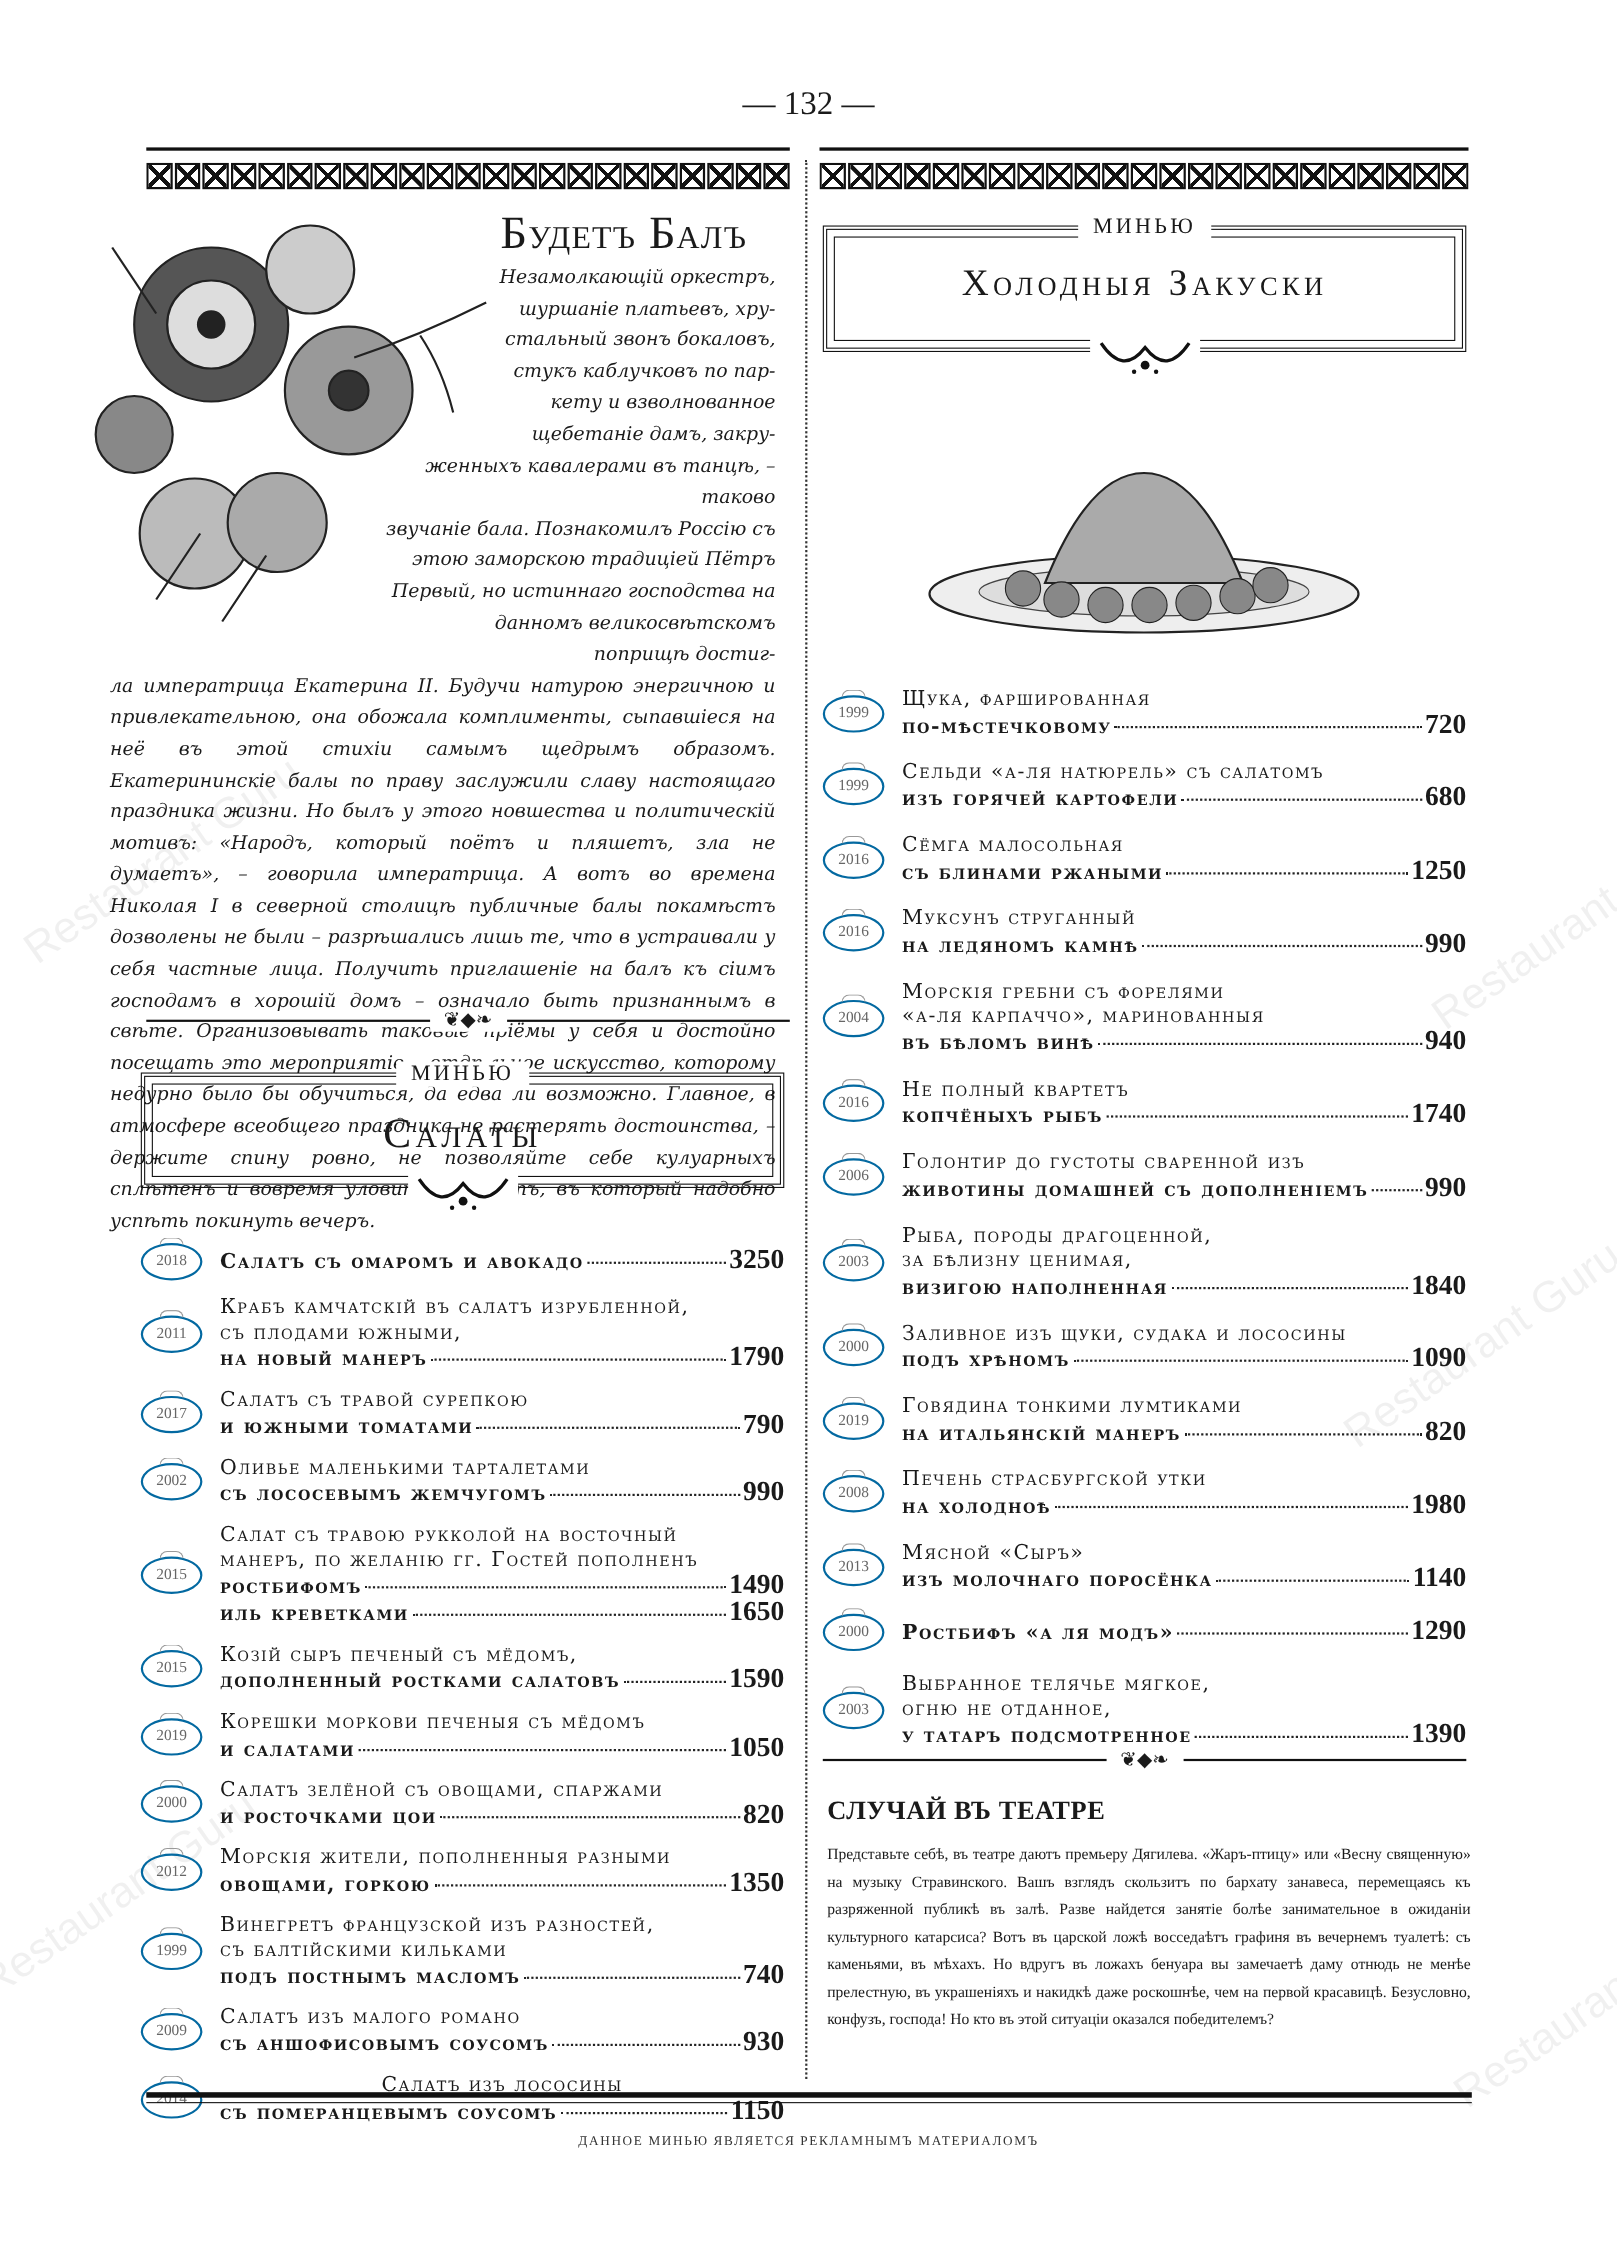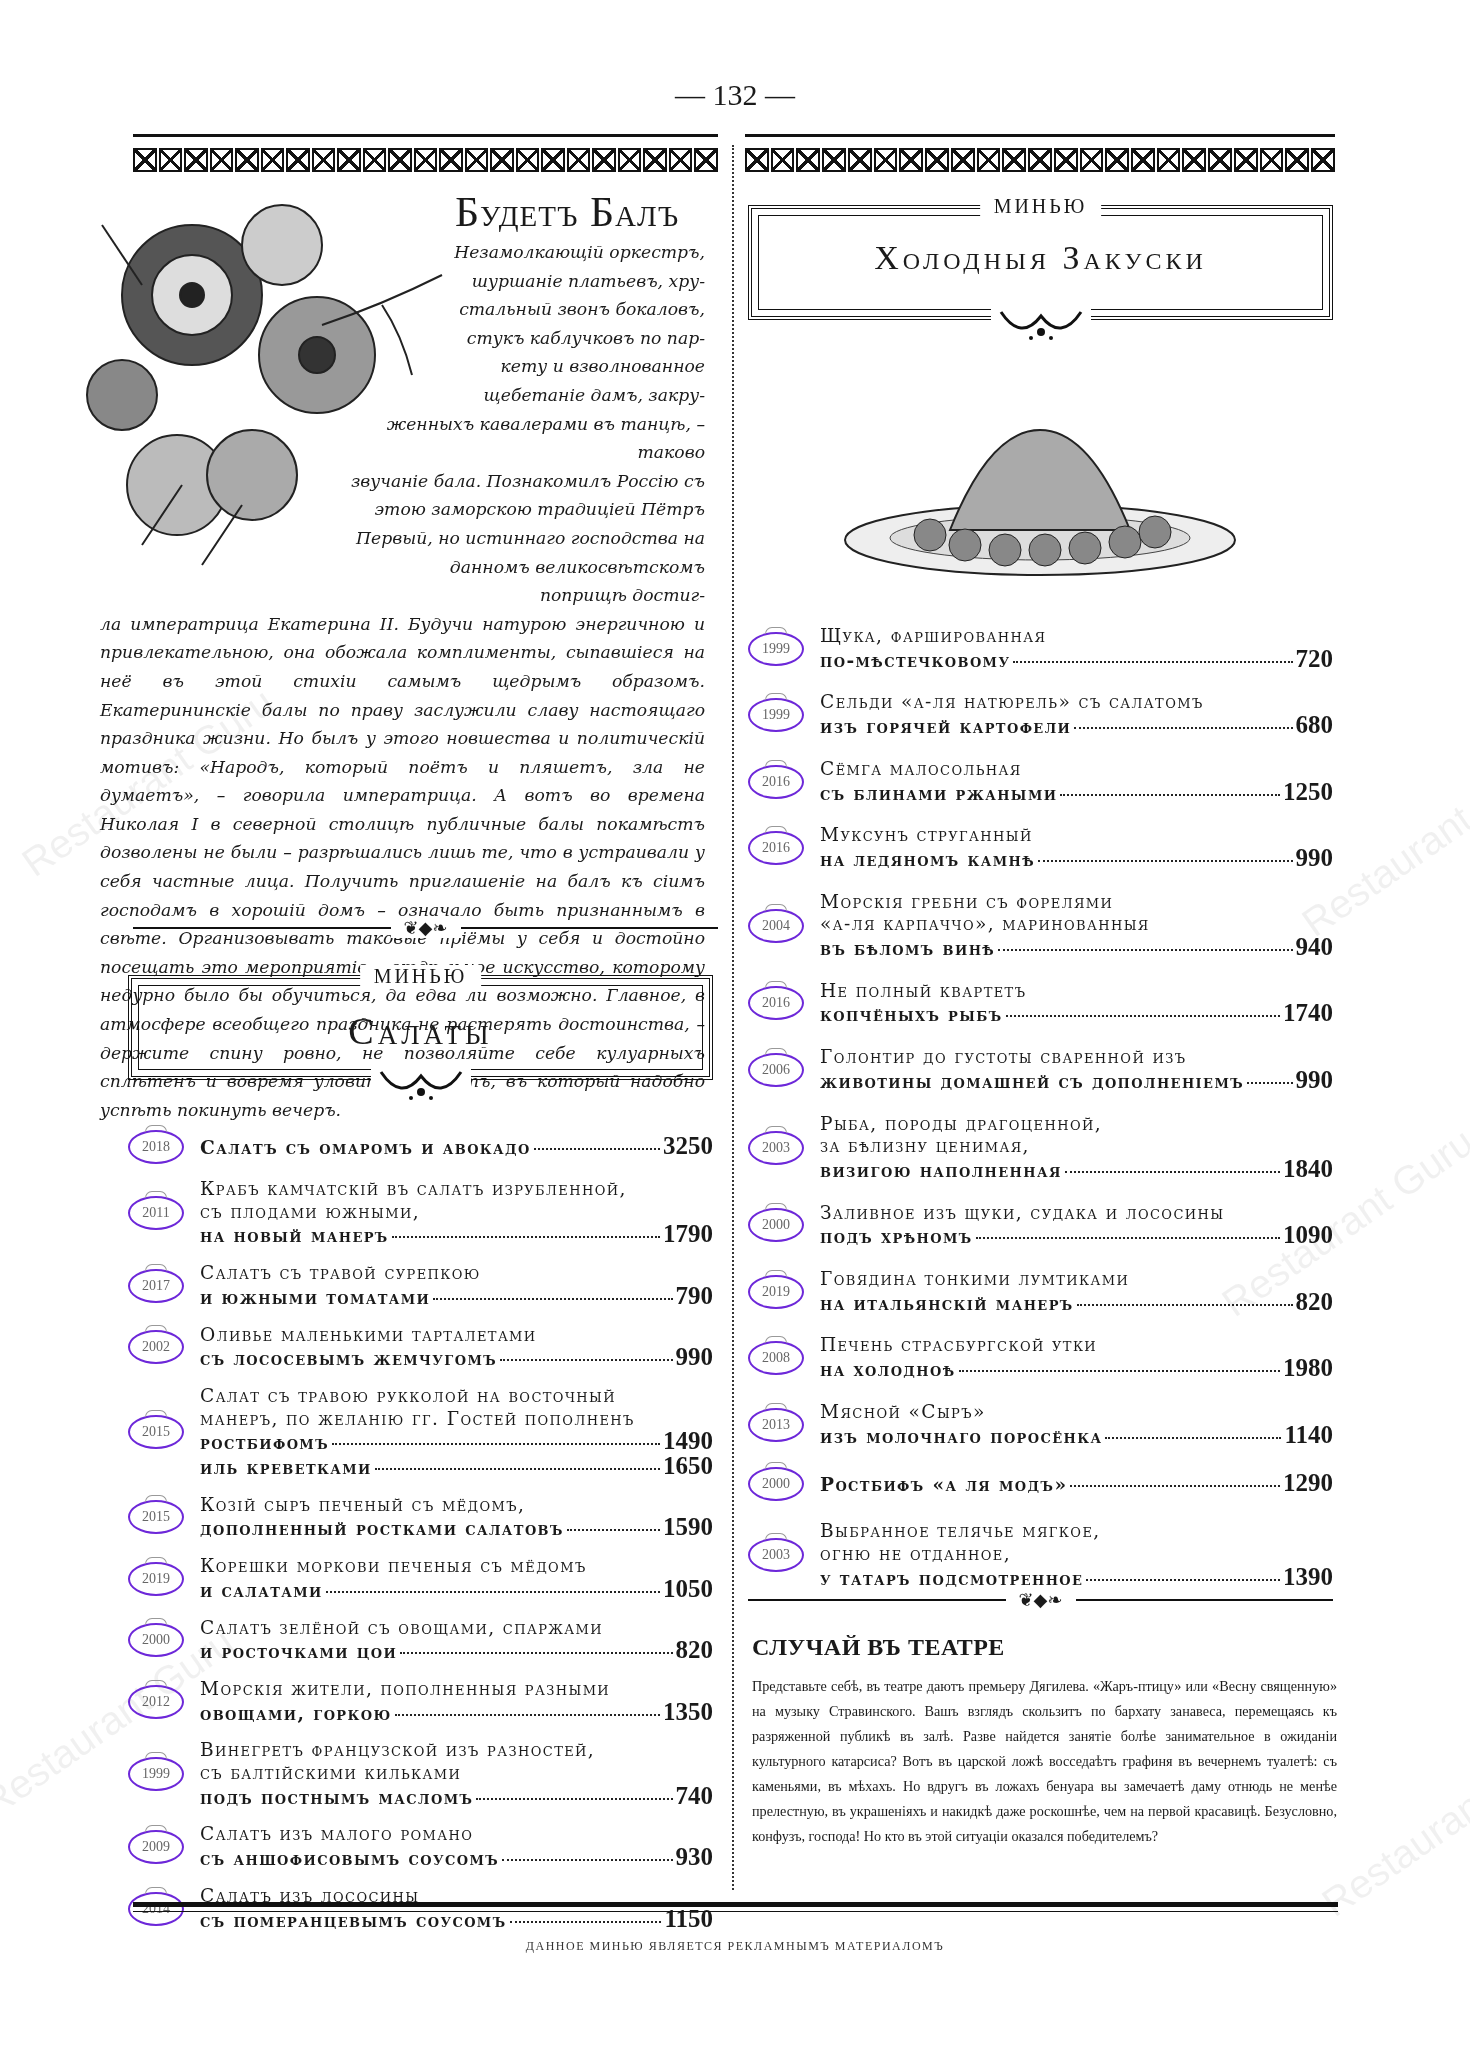--- a/index.html
+++ b/index.html
@@ -33,21 +33,21 @@
   .frame { position:absolute; border:4px double #111; box-sizing:border-box;text-decoration:underline; }
   .frame .frame-inner { position:absolute; inset:6px; border:1px solid #111; }
   .frame .label { position:absolute; top:-14px; left:50%; transform:translateX(-50%); background:#fff; padding:0 14px;
                   font-size:20px; letter-spacing:3px; font-family:"Liberation Serif", serif; }
   .frame .title { position:absolute; left:0; right:0; text-align:center; font-family:"Liberation Serif", serif;
                   font-size:38px; letter-spacing:4px; font-variant:small-caps; }
   .frame .flourish { position:absolute; bottom:-30px; left:50%; transform:translateX(-50%); width:100px; height:44px; background:#fff; }
 
   .menu-list { position:absolute; }
   .menu-item { position:relative; display:flex; align-items:center; }
-  .badge { flex:0 0 56px; height:34px; border:2px solid #6d28d9; border-radius:50%; box-sizing:border-box;
+  .badge { flex:0 0 56px; height:34px; border:2px solid #0369a1; border-radius:50%; box-sizing:border-box;
            display:flex; align-items:center; justify-content:center; font-size:14px; color:#666;
            font-family:"Liberation Serif", serif; margin-right:16px; position:relative; }
   .badge::before { content:""; position:absolute; top:-7px; left:50%; transform:translateX(-50%); width:20px; height:6px;
                    border-radius:10px 10px 0 0; border:1px solid #999; border-bottom:none; }
   .item-body { flex:1; font-variant:small-caps; font-size:18.6px; line-height:22.7px; letter-spacing:1.4px;
                font-family:"DejaVu Serif", serif; }
   .item-line { display:flex; align-items:baseline;font-weight:bold; }
   .item-line .dots { flex:1; border-bottom:2px dotted #222; margin:0 3px; transform:translateY(-4px); }
   .item-line .price { font-variant:normal; letter-spacing:0; font-family:"Liberation Serif", serif; font-size:25px; }
 
@@ -308,21 +308,21 @@
       <div class="badge">2009</div>
       <div class="item-body">
         <div>Салатъ изъ малого романо</div>
         <div class="item-line">
           <span>съ аншофисовымъ соусомъ</span>
           <span class="dots"></span>
           <span class="price">930</span>
         </div>
       </div>
     </div>
-    <div class="menu-item" style="margin-bottom: 14px;">
+    <div class="menu-item" style="margin-bottom: 14px; text-align: center;">
       <div class="badge">2014</div>
       <div class="item-body">
         <div>Салатъ изъ лососины</div>
         <div class="item-line">
           <span>съ померанцевымъ соусомъ</span>
           <span class="dots"></span>
           <span class="price">1150</span>
         </div>
       </div>
     </div>

